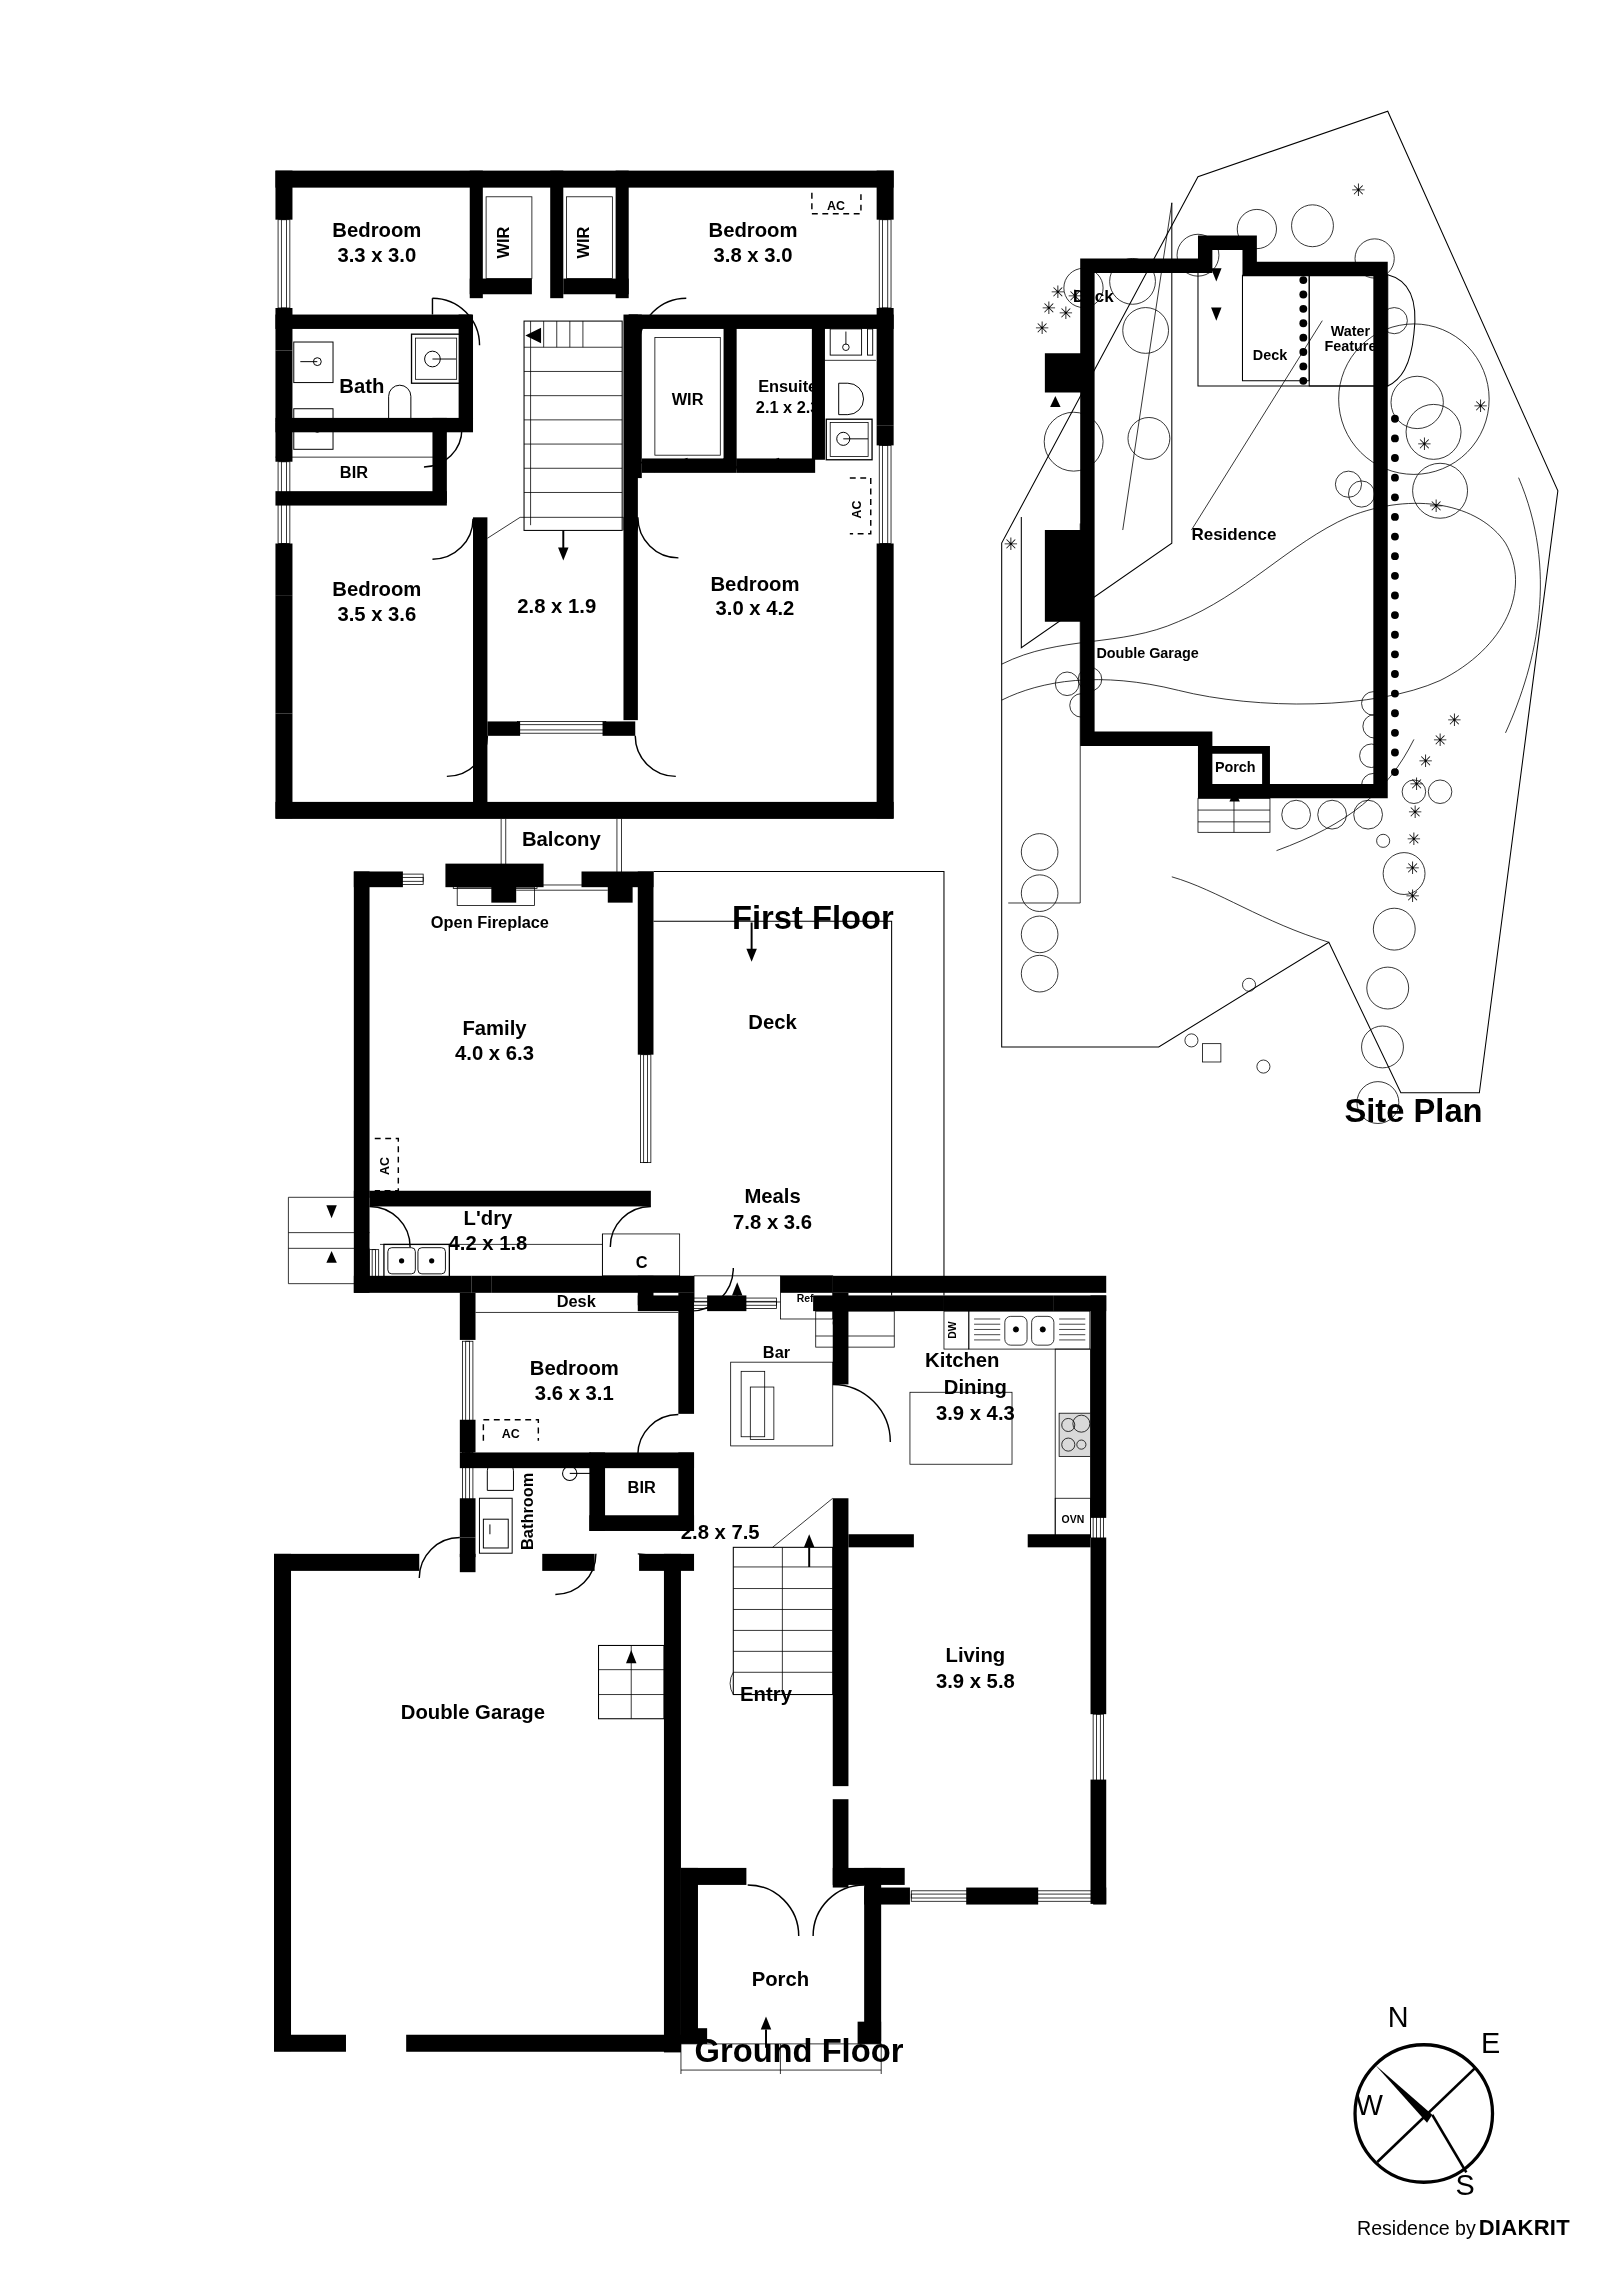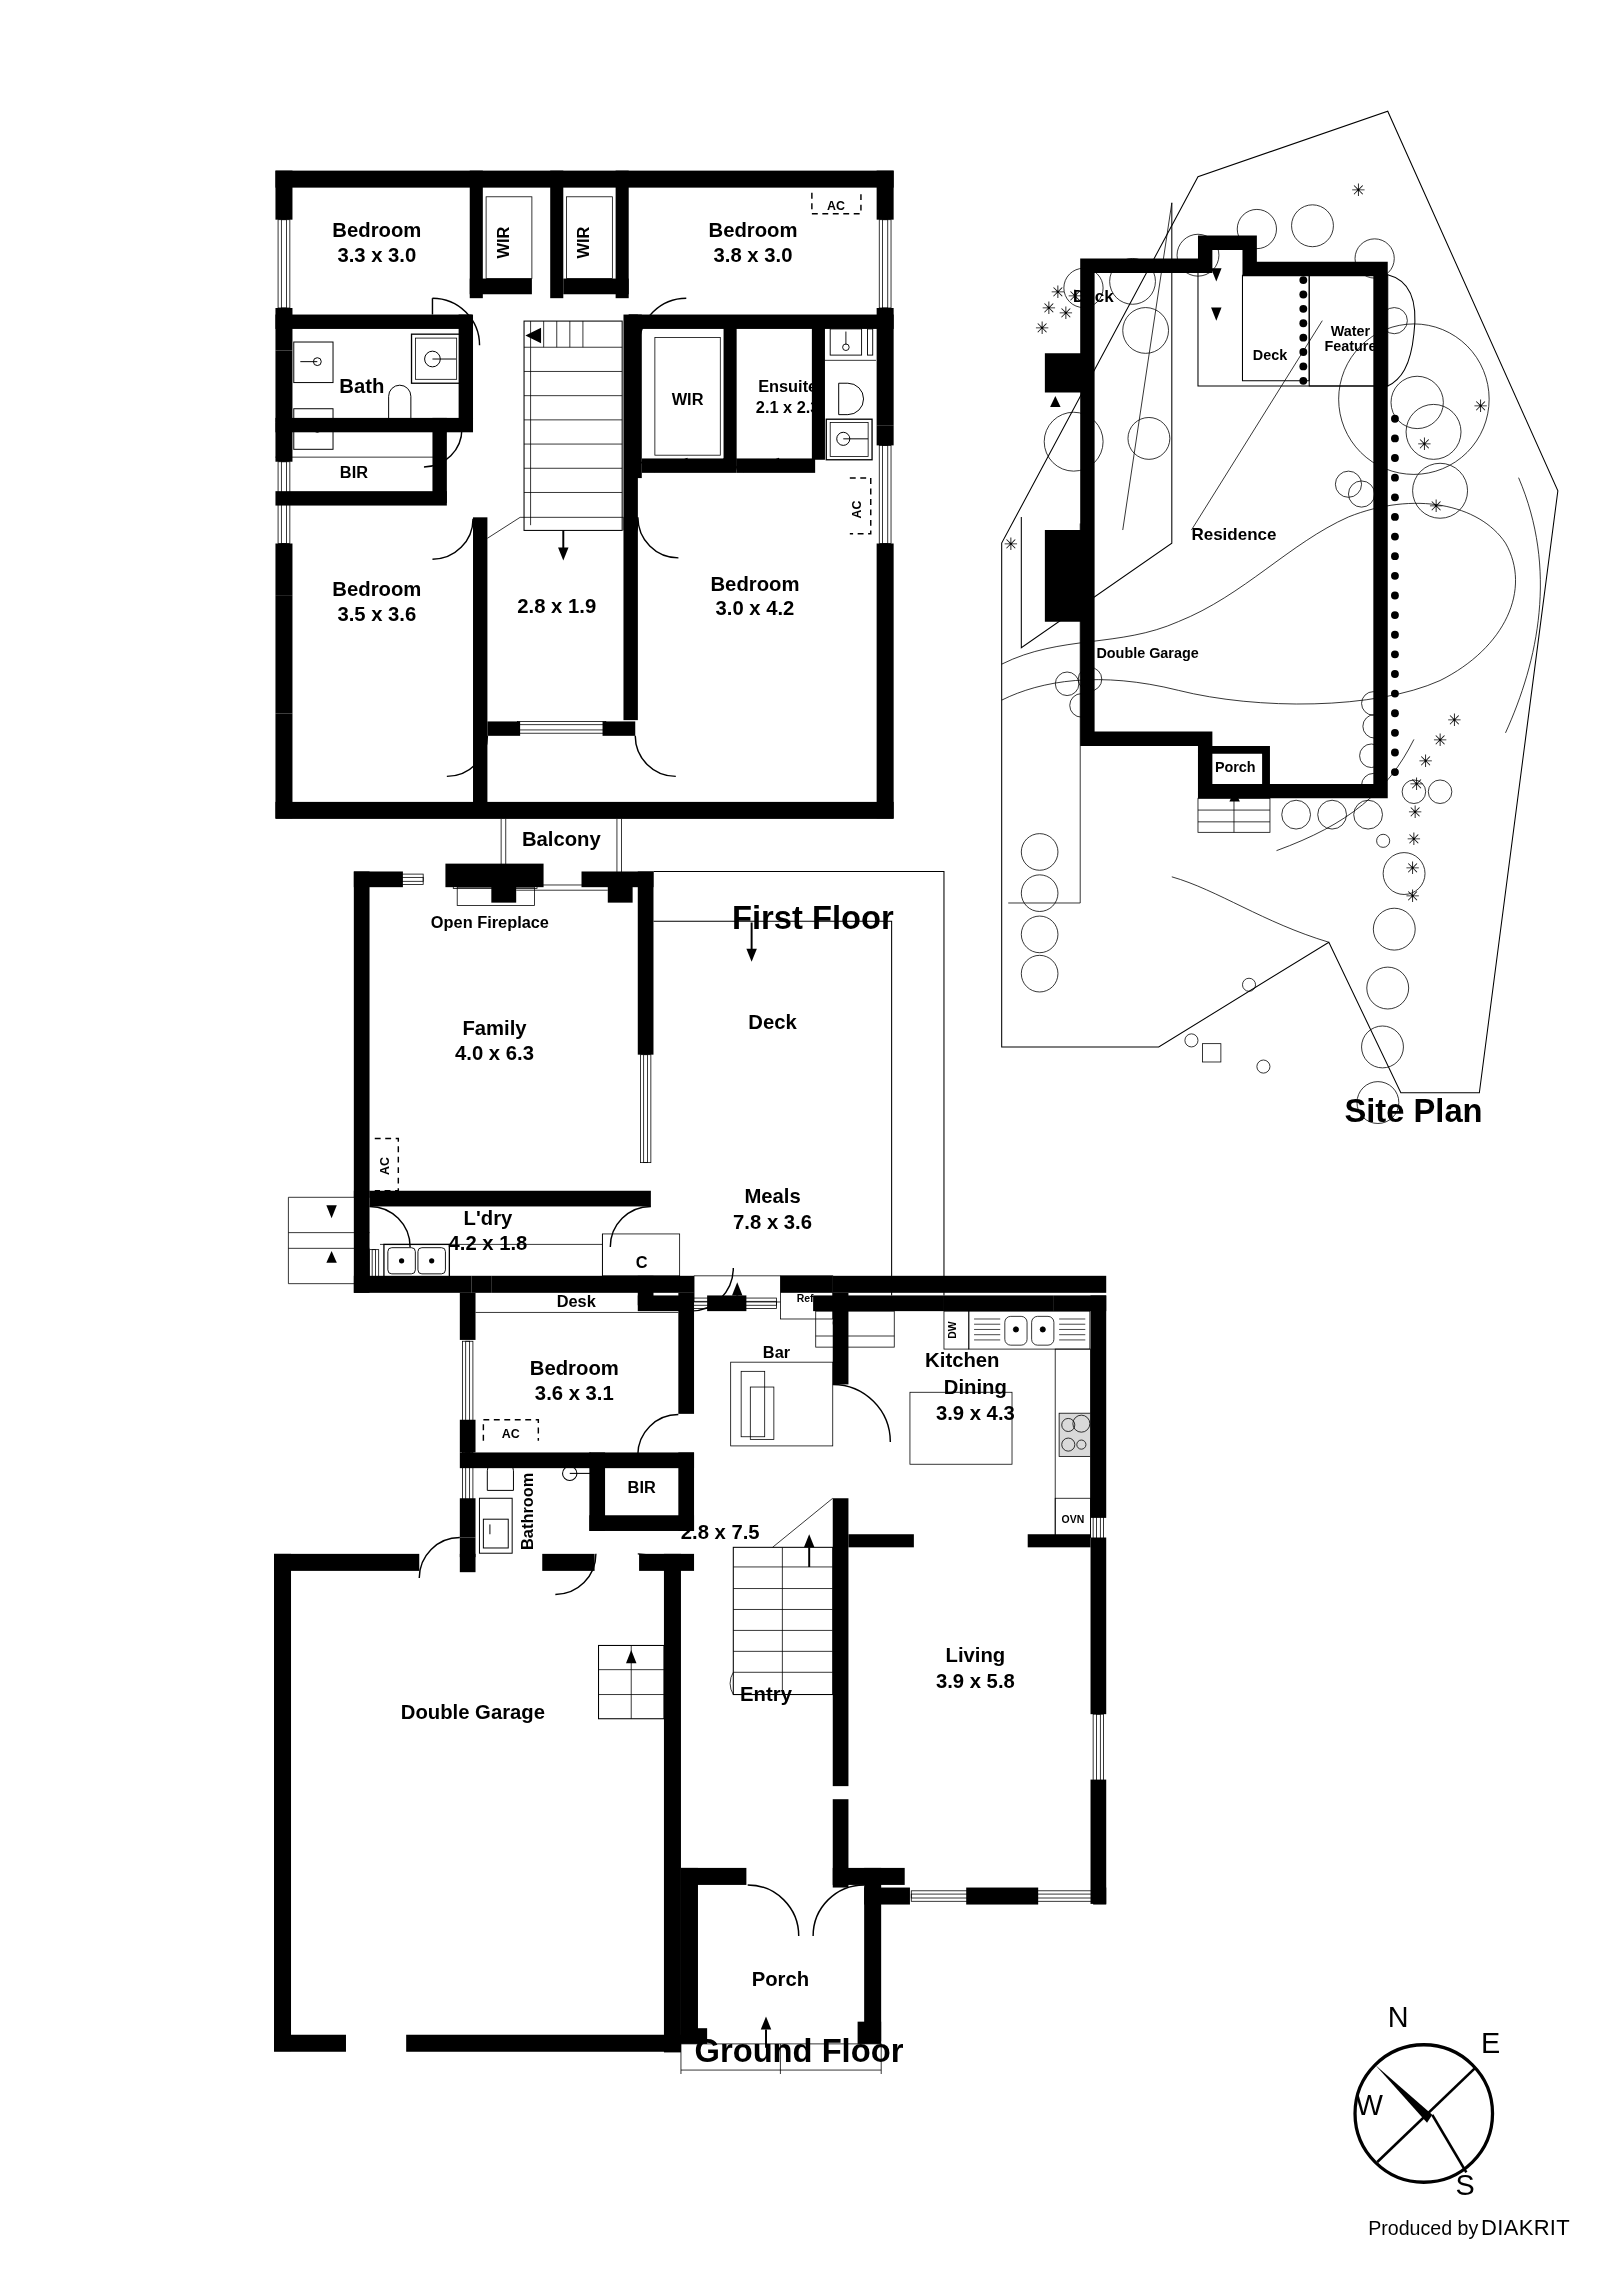--- a/index.html
+++ b/index.html
@@ -16,21 +16,21 @@
   .rmname{font-size:31px;font-weight:bold;text-anchor:middle;}
   .rmdim{font-size:31px;font-weight:bold;text-anchor:middle;}
   .rmsmall{font-size:25px;font-weight:bold;text-anchor:middle;}
   .rmtiny{font-size:19px;font-weight:bold;text-anchor:middle;}
   .rmmicro{font-size:16px;font-weight:bold;text-anchor:middle;}
   .floorlabel{font-size:50px;font-weight:bold;text-anchor:end;}
   .siteroom{font-size:26px;font-weight:bold;text-anchor:middle;}
   .sitesmall{font-size:22px;font-weight:bold;text-anchor:middle;}
   .compassltr{font-size:44px;text-anchor:middle;}
   .credit{font-size:19.6px;text-anchor:end;}
-  .creditbold{font-size:21px;font-weight:normal;}
+  .creditbold{font-size:21px;font-weight:bold;}
 </style>
 </head>
 <body>
 
 <svg class="plan-svg" width="720" height="785" viewBox="0 0 1100 1200" style="left:236px;top:151px;">
 
   <g class="wall">
 
     <rect x="60" y="30" width="945" height="26"></rect>
 
@@ -686,16 +686,16 @@
   <polygon points="141,136 228,212 220,224" fill="#000"></polygon>
   <line x1="228" y1="212" x2="280" y2="300" stroke="#000" stroke-width="4"></line>
   <line x1="144" y1="284" x2="294" y2="140" stroke="#000" stroke-width="4"></line>
   <text class="compassltr" x="176" y="78">N</text>
   <text class="compassltr" x="317" y="118">E</text>
   <text class="compassltr" x="278" y="252" dy="82">S</text>
   <text class="compassltr" x="132" y="200" dy="12">W</text>
 </svg>
 
 <div style="position:absolute;left:0;top:2215px;width:1570px;text-align:right;">
-  <span class="credit" style="font-size:19.6px;">Produced by</span>
+  <span class="credit" style="font-size:19.6px;">Residence by</span>
   <span class="creditbold" style="font-size:22px;letter-spacing:0.3px;">DIAKRIT</span>
 </div>
 
 
 </body></html>

